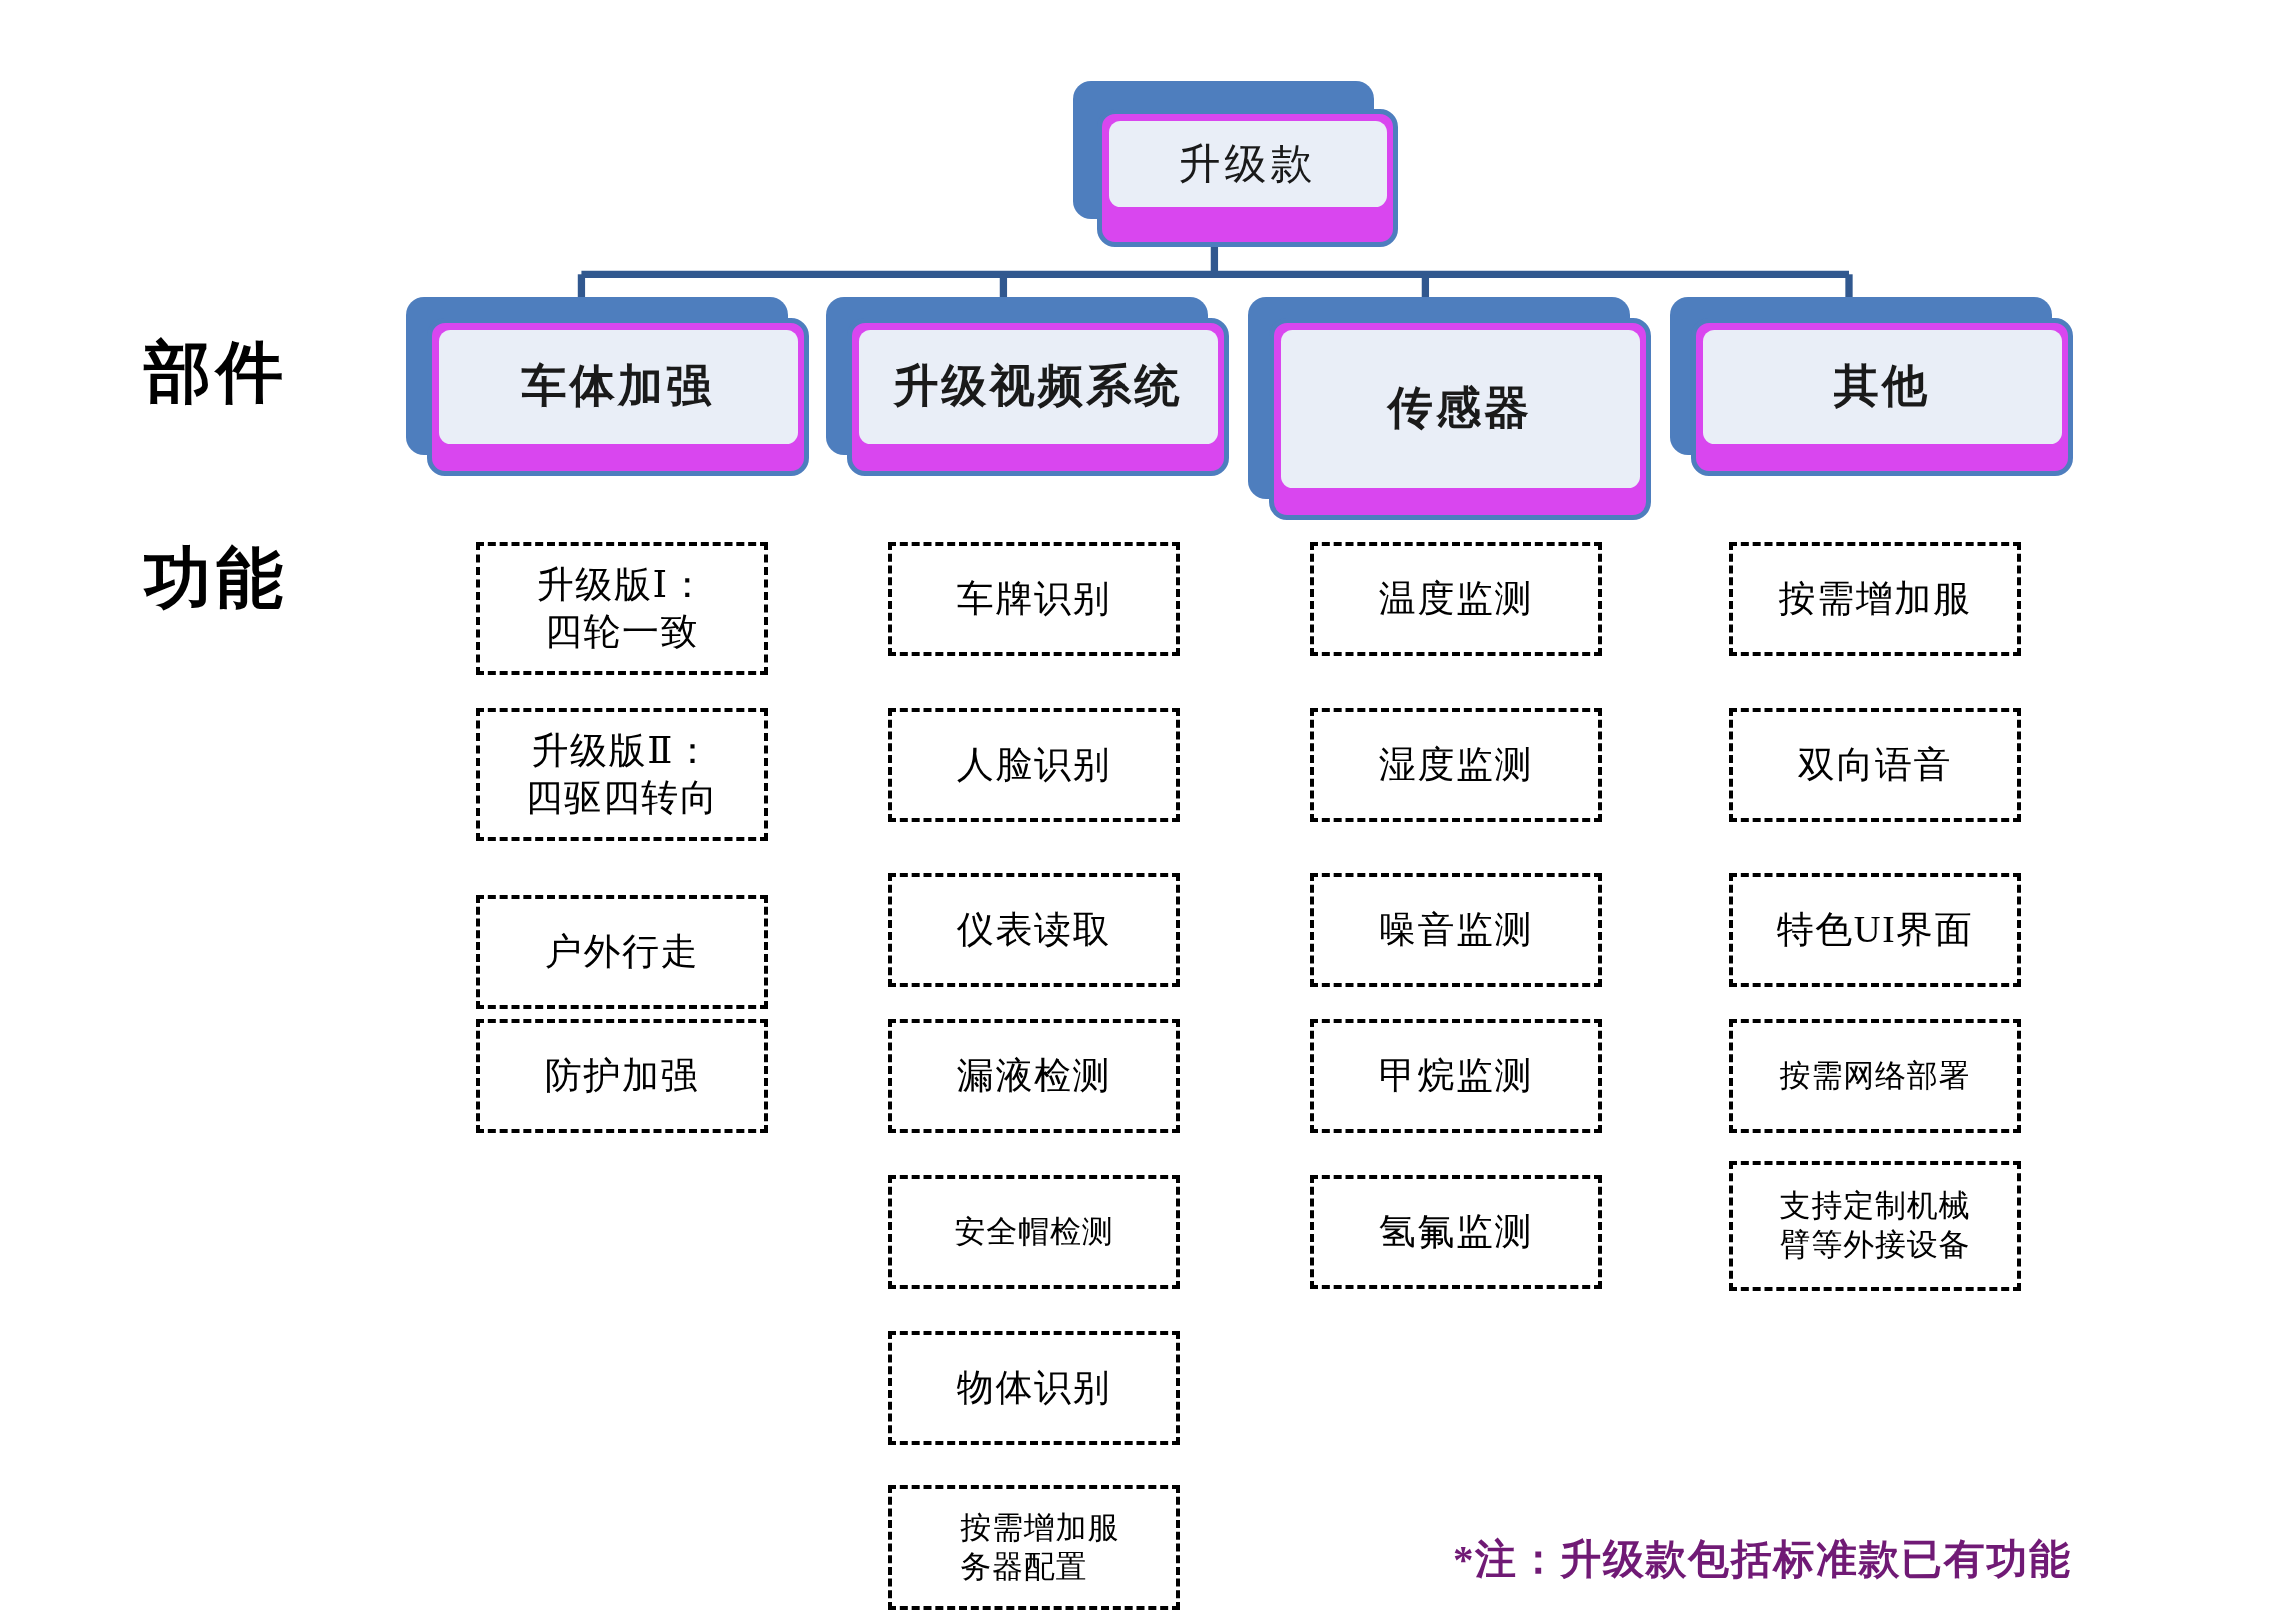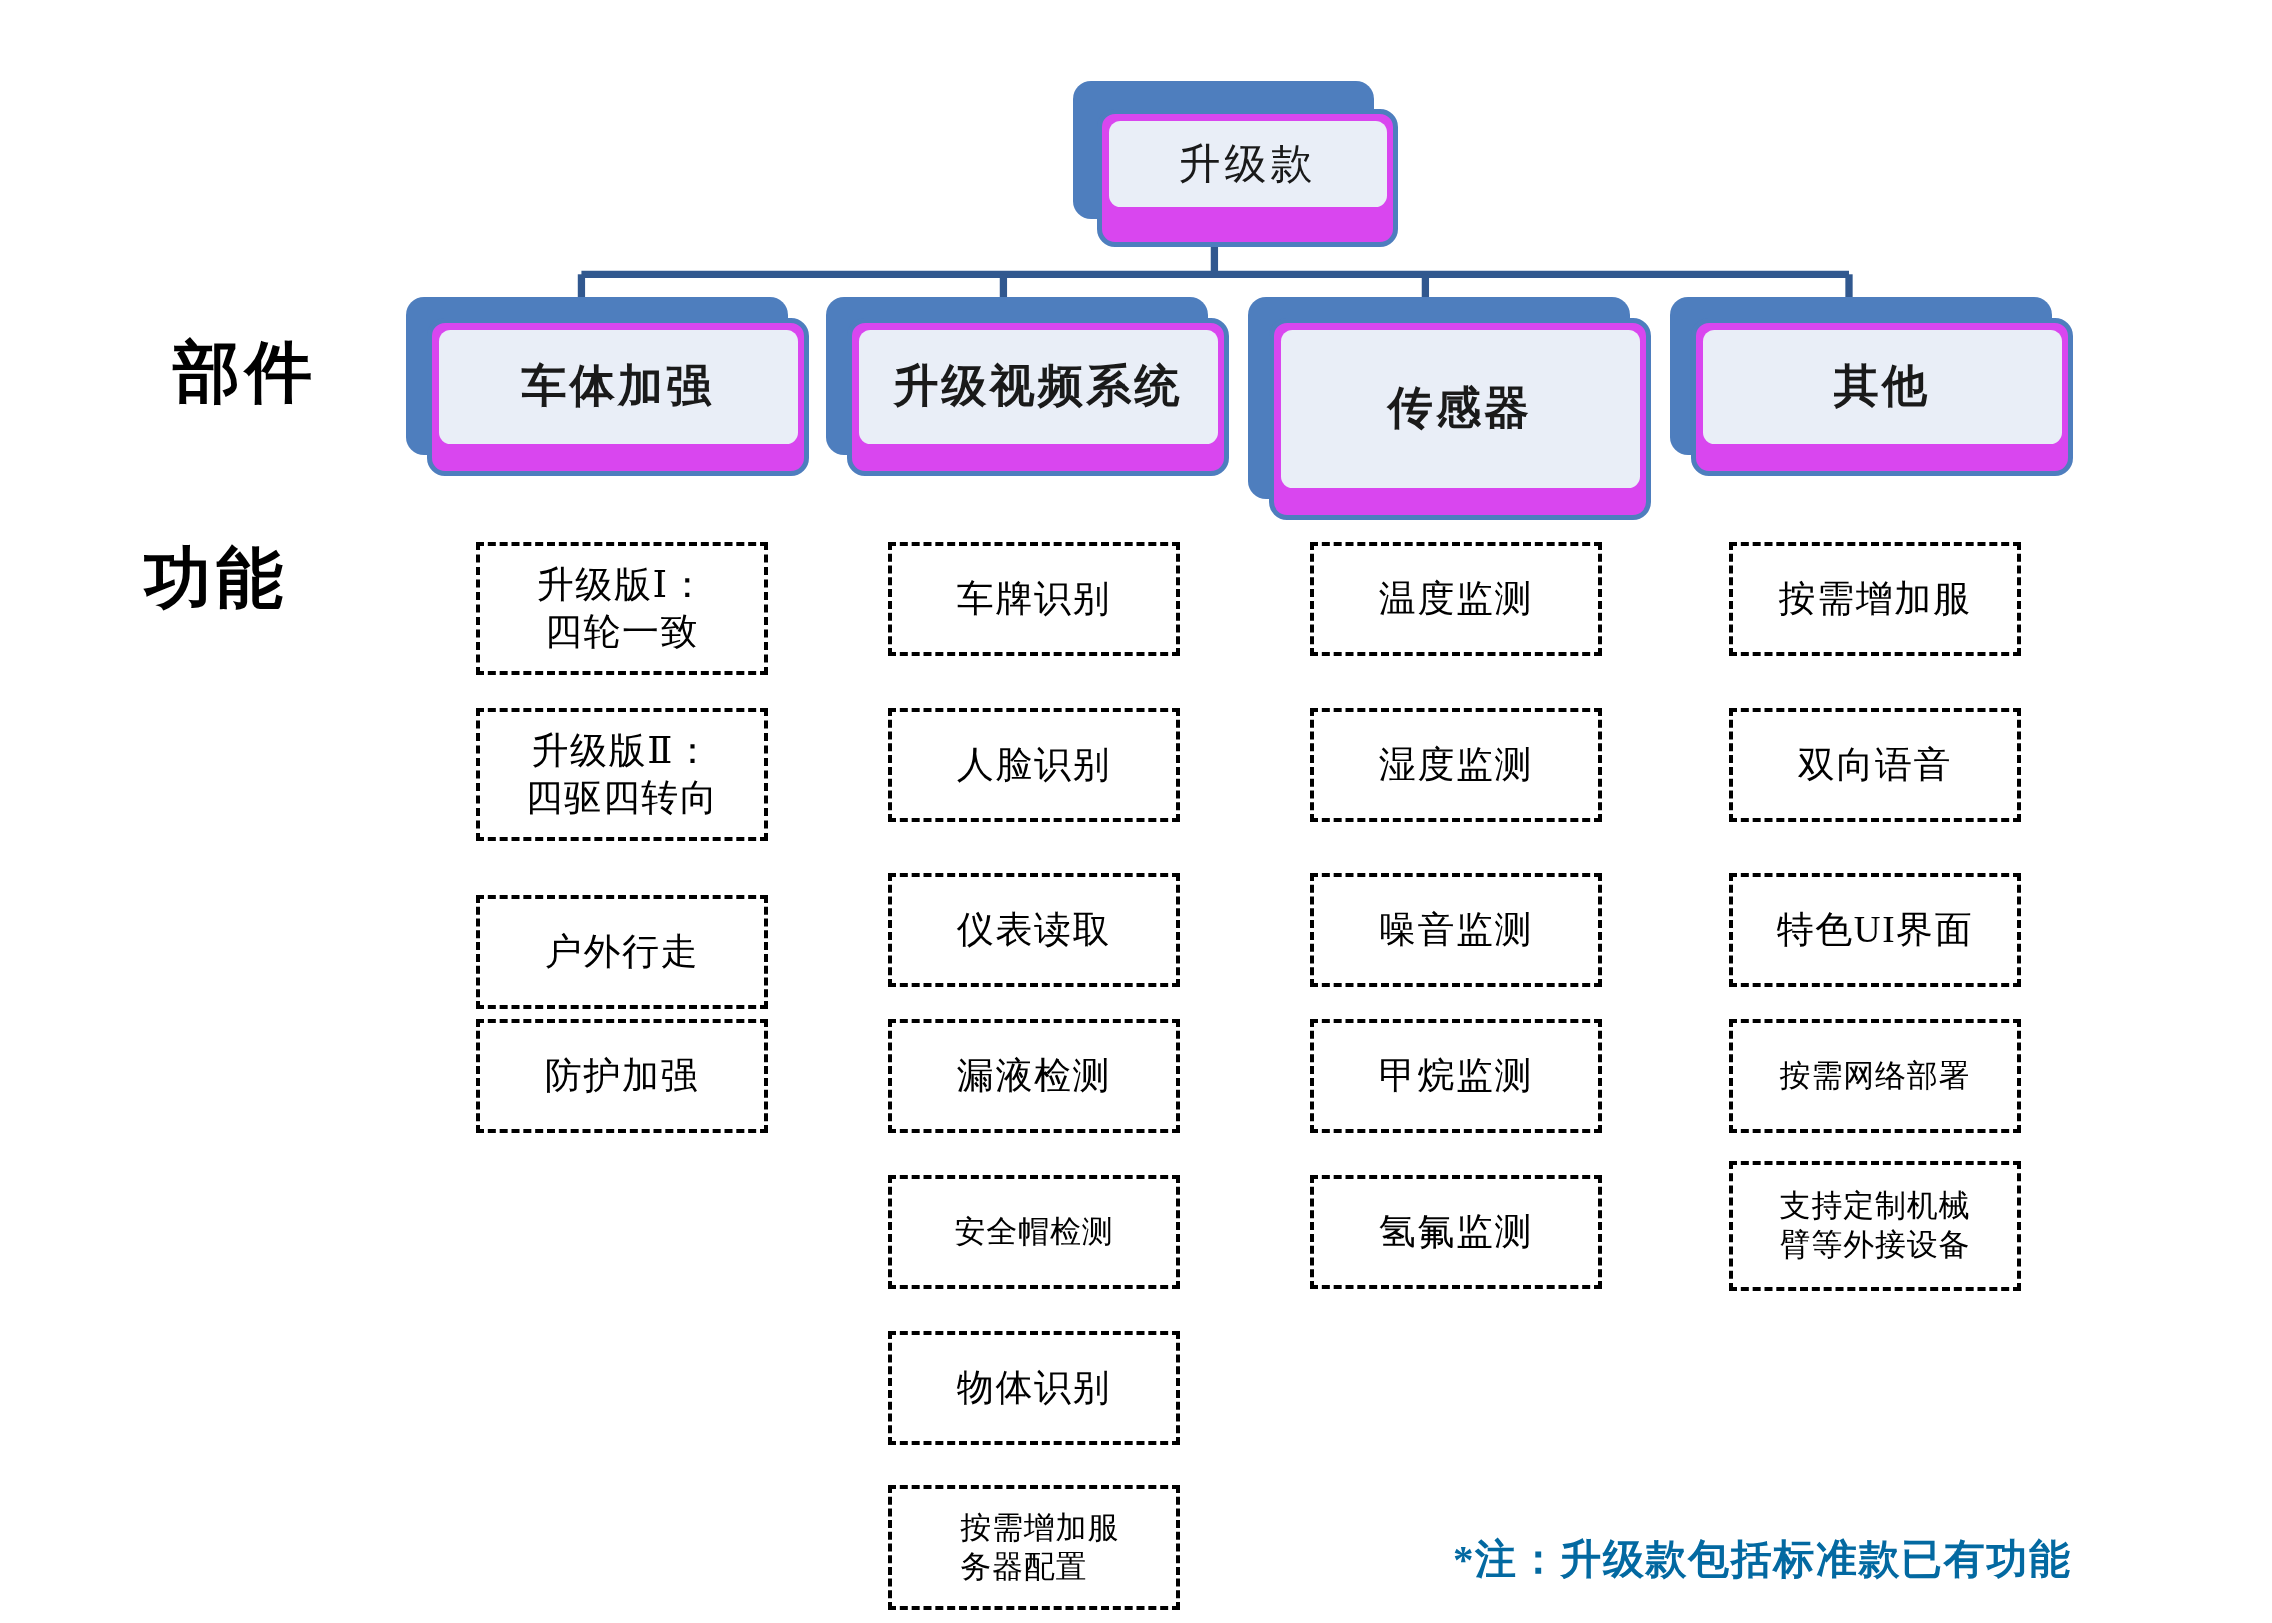--- a/index.html
+++ b/index.html
@@ -110,21 +110,21 @@
   .feat.sm .t { font-size: 31px; letter-spacing: 0.8px; }
   .feat.left { justify-content: center; text-align: left; }
   .feat.left .t { padding-left: 11.4px; }
 
   
   #footnote {
     position: absolute;
     font-family: "Liberation Serif", "DejaVu Serif", serif;
     font-size: 41px;
     font-weight: 700;
-    color: #0369a1;
+    color: #701a75;
     letter-spacing: 1.6px;
     white-space: nowrap;
     line-height: 1;
   }
 </style>
 </head>
 <body>
 
 <div id="canvas">
 
@@ -133,21 +133,21 @@
     <path d="M1496,302 L1496,338" stroke="#31588F" stroke-width="9" fill="none"></path>
 
     <path d="M716,338 L2278,338" stroke="#31588F" stroke-width="9" fill="none"></path>
 
     <path d="M716,338 L716,382" stroke="#31588F" stroke-width="9" fill="none"></path>
     <path d="M1236,338 L1236,382" stroke="#31588F" stroke-width="9" fill="none"></path>
     <path d="M1756,338 L1756,382" stroke="#31588F" stroke-width="9" fill="none"></path>
     <path d="M2278,338 L2278,382" stroke="#31588F" stroke-width="9" fill="none"></path>
   </svg>
 
-  <div class="row-label" id="lbl-components" style="left:144px; top:339px;margin-left:29px;">部件</div>
+  <div class="row-label" id="lbl-components" style="left:144px; top:339px;">部件</div>
 
   <div class="row-label" id="lbl-functions" style="left:144px; top:545px;">功能</div>
 
   <div class="node root" id="node-root" style="left:1073px; top:81px; width:325px; height:166px;">
     <div class="back"></div>
     <div class="front">
       <div class="inner">
         <span class="label">升级款</span>
       </div>
     </div>

